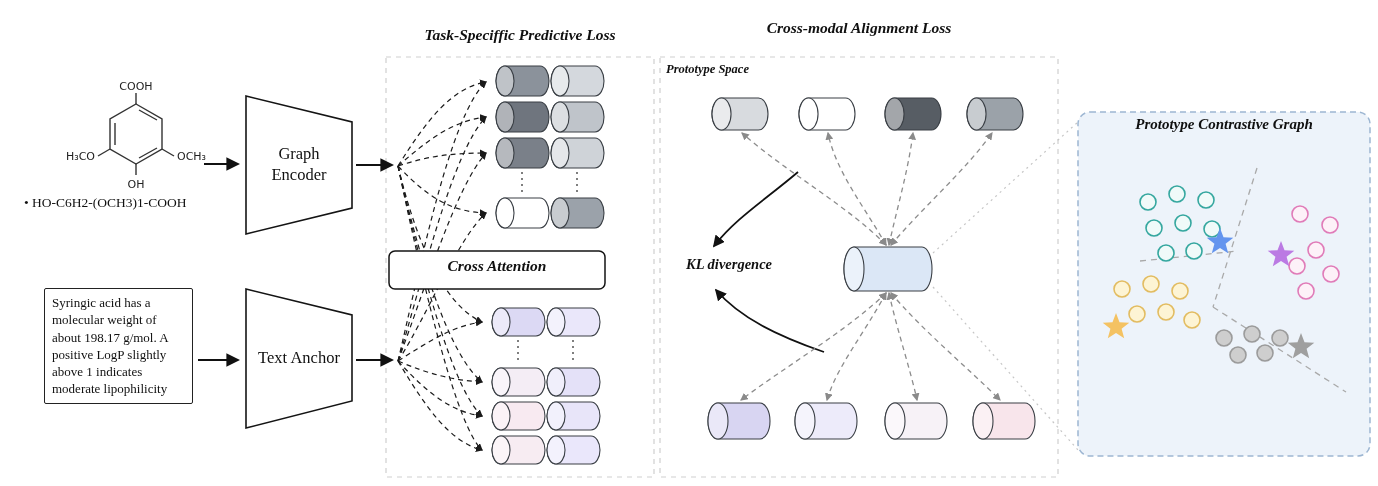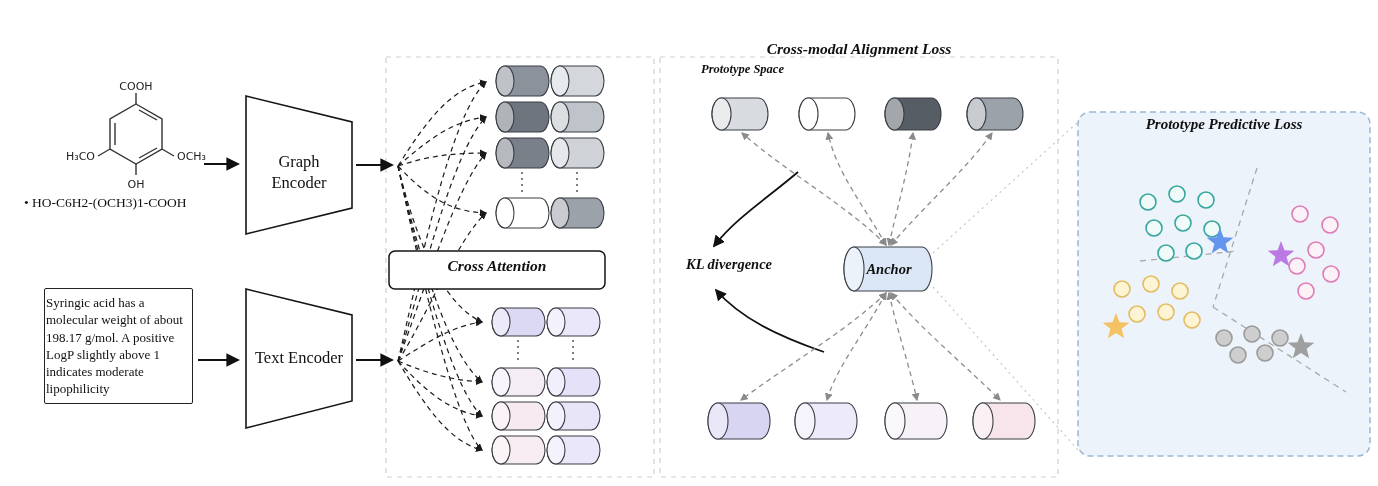--- a/index.html
+++ b/index.html
@@ -9,21 +9,21 @@
   .ov{position:absolute}
   .bi{font-weight:700;font-style:italic}
   .center{display:flex;align-items:center;justify-content:center;text-align:center}
   .section-title{font-size:15.5px;text-align:center}
   .proto-space{font-size:12.5px}
   .kl{font-size:14.5px;white-space:nowrap}
   .ca-label{font-size:15.5px}
   .anchor-label{font-size:14.5px}
   .enc-label{font-size:16.5px;line-height:1.25}
   .formula{font-size:13.5px}
-  .descbox{width:149px;border:1.2px solid #222;border-radius:2px;padding:5px 1px;
+  .descbox{width:149px;border:1.2px solid #222;border-radius:2px;padding:5px 7px;
            font-size:13px;line-height:1.33;background:#fff}
   svg text{font-family:"DejaVu Sans",sans-serif}
 </style>
 </head>
 <body>
 
 <div class="canvas">
 
   <svg id="diagram-svg" width="1378" height="486" viewBox="0 0 1378 486">
     <defs>
@@ -209,33 +209,33 @@
         <path d="M 895 403 L 937 403 A 10 18 0 0 1 937 439 L 895 439 A 10 18 0 0 1 895 403 Z" fill="#f7f2f7" stroke="#3a3f45" stroke-width="1.1"></path>
         <ellipse cx="895" cy="421" rx="10" ry="18" fill="#fbf8fb" stroke="#3a3f45" stroke-width="1.1"></ellipse>
         <path d="M 983 403 L 1025 403 A 10 18 0 0 1 1025 439 L 983 439 A 10 18 0 0 1 983 403 Z" fill="#f8e5eb" stroke="#3a3f45" stroke-width="1.1"></path>
         <ellipse cx="983" cy="421" rx="10" ry="18" fill="#fbf1f4" stroke="#3a3f45" stroke-width="1.1"></ellipse>
         <path d="M 854 247 L 922 247 A 10 22 0 0 1 922 291 L 854 291 A 10 22 0 0 1 854 247 Z" fill="#dbe7f6" stroke="#3a3f45" stroke-width="1.1"></path>
         <ellipse cx="854" cy="269" rx="10" ry="22" fill="#ebf2fa" stroke="#3a3f45" stroke-width="1.1"></ellipse>
       </g>
   </svg>
 
   
-
-  <div class="ov bi section-title" style="left:660px;top:40px;width:398px">Cross-modal Alignment Loss</div>
-
-  <div class="ov bi section-title" style="left:1080px;top:116px;width:288px;font-size:15px">Prototype Predictive Loss</div>
-
-  <div class="ov bi proto-space" style="left:701px;top:62px">Prototype Space</div>
+  <div class="ov bi section-title" style="left:384px;top:26px;width:272px">Task-Speciffic Predictive Loss</div>
+
+  <div class="ov bi section-title" style="left:660px;top:19px;width:398px">Cross-modal Alignment Loss</div>
+
+  <div class="ov bi section-title" style="left:1080px;top:116px;width:288px;font-size:15px">Prototype Contrastive Graph</div>
+
+  <div class="ov bi proto-space" style="left:666px;top:62px">Prototype Space</div>
 
   <div class="ov bi kl" style="left:686px;top:256px">KL divergence</div>
 
   <div class="ov bi center ca-label" style="left:389px;top:251px;width:216px;height:30px">Cross Attention</div>
 
-  <div class="ov bi center anchor-label" style="left:846px;top:247px;width:86px;height:44px">Anchor</div>
-
-  <div class="ov center enc-label" style="left:252px;top:108px;width:94px;height:130px">Graph Encoder</div>
-
-  <div class="ov center enc-label" style="left:252px;top:293px;width:94px;height:130px">Text Encoder</div>
+
+  <div class="ov center enc-label" style="left:252px;top:100px;width:94px;height:130px">Graph Encoder</div>
+
+  <div class="ov center enc-label" style="left:252px;top:293px;width:94px;height:130px">Text Anchor</div>
 
   <div class="ov formula" style="left:24px;top:195px;width:240px">• HO-C6H2-(OCH3)1-COOH</div>
 
   <div class="ov descbox" style="left:44px;top:288px">Syringic acid has a molecular weight of about 198.17 g/mol. A positive LogP slightly above 1 indicates moderate lipophilicity</div>
 </div>
 
 </body></html>

